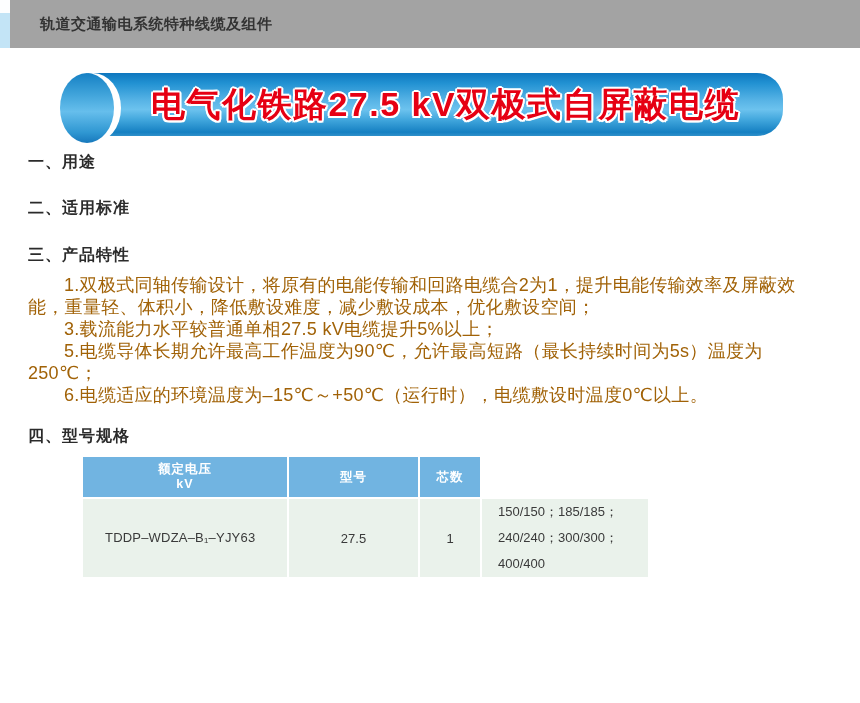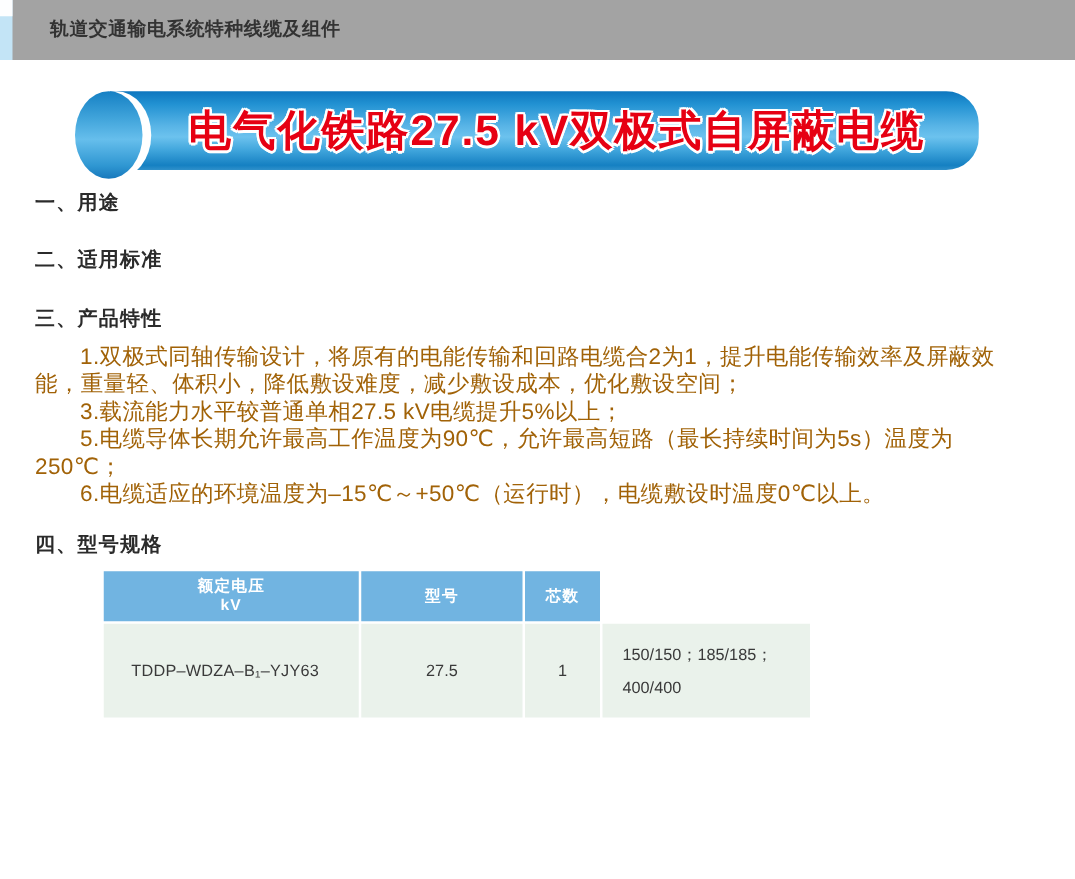--- a/index.html
+++ b/index.html
@@ -171,16 +171,17 @@
   </div>
 
   <div class="tbl-body">
     <div class="td td-models">
       <div>TDDP–WDZA–B₁–YJY63</div>
     </div>
     <div class="td td-center">27.5</div>
     <div class="td td-center">1</div>
     <div class="td td-sections">
       <div>150/150；185/185；</div>
+      <div>240/240；300/300；</div>
       <div>400/400</div>
     </div>
   </div>
 </div>
 
 </body></html>

